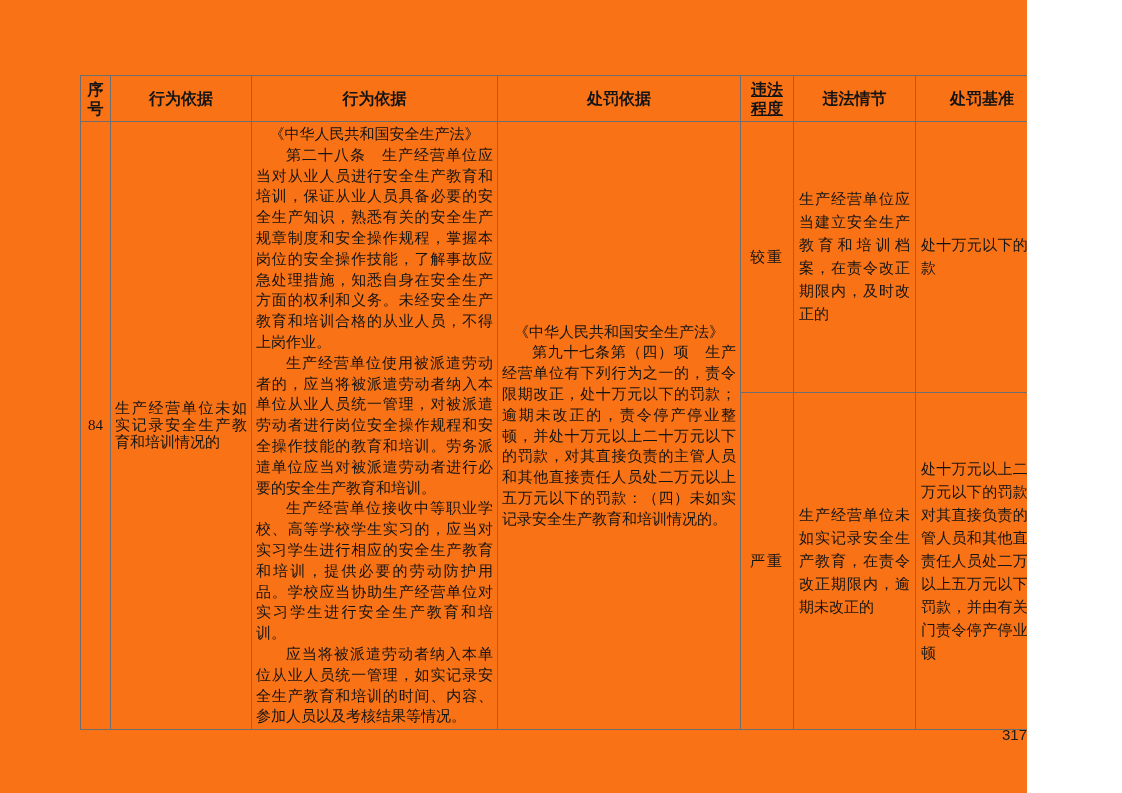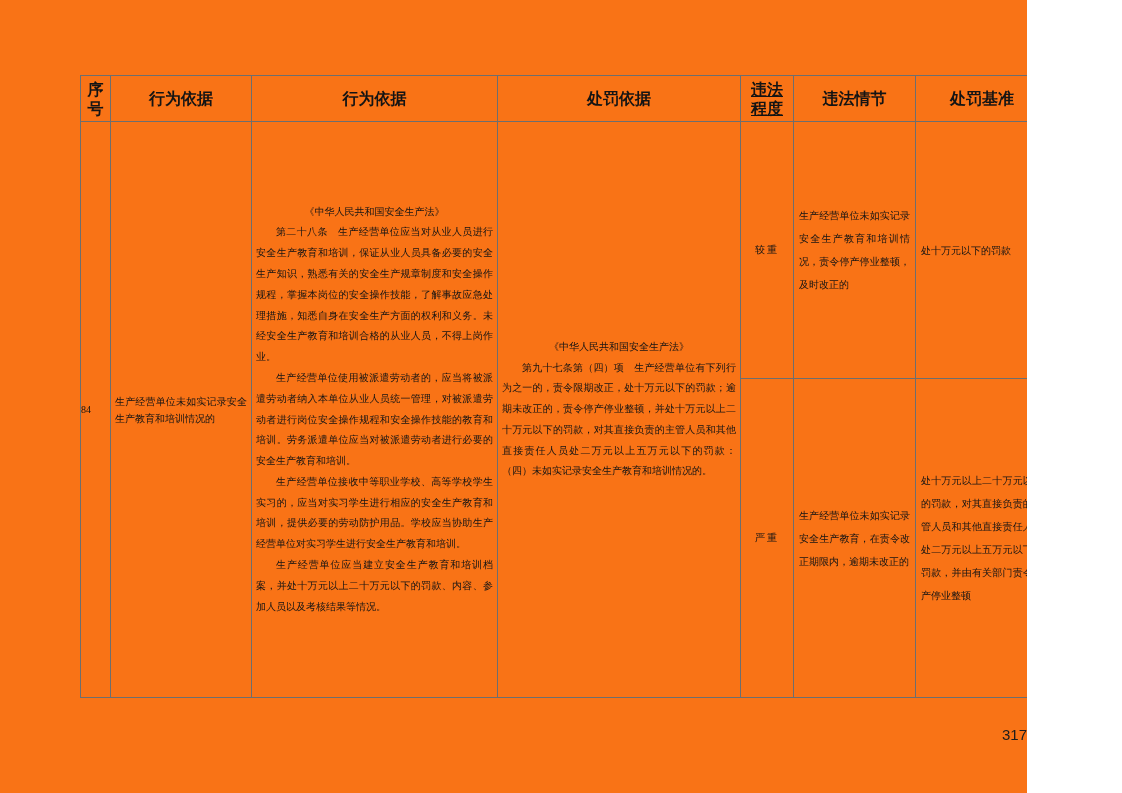--- a/index.html
+++ b/index.html
@@ -17,25 +17,25 @@
   }
   th, td { border:1px solid #6e6e6e; }
 
   thead tr { height:46px; }
   th {
     font-weight:bold; font-size:16px; line-height:19px;
     text-align:center; vertical-align:middle; padding:2px;
   }
   th.hdr-degree { padding:2px 9px;text-decoration:underline; }
 
-  td { font-size:10px; vertical-align:middle;font-family:Liberation Serif, serif; }
+  td { font-size:15px; vertical-align:middle;font-family:Liberation Serif, serif; }
   tr.r1 { height:257px; }
   tr.r2 { height:319px; }
 
-  td.cell-serial { text-align:left; }
+  td.cell-serial { text-align:center; }
 
   td.cell-violation {
     padding:2px 4px; line-height:17px; text-align:justify;
   }
 
   td.cell-basis {
     padding:2px 4px; line-height:20.8px; text-align:justify;
   }
   td.cell-basis p { text-indent:2em; text-align:justify; }
   td.cell-basis p.title { text-align:center; text-indent:0; }
@@ -81,28 +81,28 @@
     </thead>
     <tbody>
       <tr class="r1">
         <td class="cell-serial" rowspan="2">84</td>
         <td class="cell-violation" rowspan="2">生产经营单位未如实记录安全生产教育和培训情况的</td>
         <td class="cell-basis" rowspan="2">
           <p class="title">《中华人民共和国安全生产法》</p>
           <p>第二十八条　生产经营单位应当对从业人员进行安全生产教育和培训，保证从业人员具备必要的安全生产知识，熟悉有关的安全生产规章制度和安全操作规程，掌握本岗位的安全操作技能，了解事故应急处理措施，知悉自身在安全生产方面的权利和义务。未经安全生产教育和培训合格的从业人员，不得上岗作业。</p>
           <p>生产经营单位使用被派遣劳动者的，应当将被派遣劳动者纳入本单位从业人员统一管理，对被派遣劳动者进行岗位安全操作规程和安全操作技能的教育和培训。劳务派遣单位应当对被派遣劳动者进行必要的安全生产教育和培训。</p>
           <p>生产经营单位接收中等职业学校、高等学校学生实习的，应当对实习学生进行相应的安全生产教育和培训，提供必要的劳动防护用品。学校应当协助生产经营单位对实习学生进行安全生产教育和培训。</p>
-          <p>生产经营单位应当建立安全生产教育和培训档案，并处十万元以上二十万元以下的罚款、内容、参加人员以及考核结果等情况。</p>
+          <p>应当将被派遣劳动者纳入本单位从业人员统一管理，如实记录安全生产教育和培训的时间、内容、参加人员以及考核结果等情况。</p>
         </td>
         <td class="cell-basis" rowspan="2">
           <p class="title">《中华人民共和国安全生产法》</p>
           <p>第九十七条第（四）项　生产经营单位有下列行为之一的，责令限期改正，处十万元以下的罚款；逾期未改正的，责令停产停业整顿，并处十万元以上二十万元以下的罚款，对其直接负责的主管人员和其他直接责任人员处二万元以上五万元以下的罚款：（四）未如实记录安全生产教育和培训情况的。</p>
         </td>
         <td class="cell-degree">较重</td>
-        <td class="cell-circ">生产经营单位未如实记录安全生产教育和培训情况，责令停产停业整顿，及时改正的</td>
+        <td class="cell-circ">生产经营单位应当建立安全生产教育和培训档案，在责令改正期限内，及时改正的</td>
         <td class="cell-bench">处十万元以下的罚款</td>
       </tr>
       <tr class="r2">
         <td class="cell-degree">严重</td>
         <td class="cell-circ">生产经营单位未如实记录安全生产教育，在责令改正期限内，逾期未改正的</td>
         <td class="cell-bench">处十万元以上二十万元以下的罚款，对其直接负责的主管人员和其他直接责任人员处二万元以上五万元以下的罚款，并由有关部门责令停产停业整顿</td>
       </tr>
     </tbody>
   </table>
 

